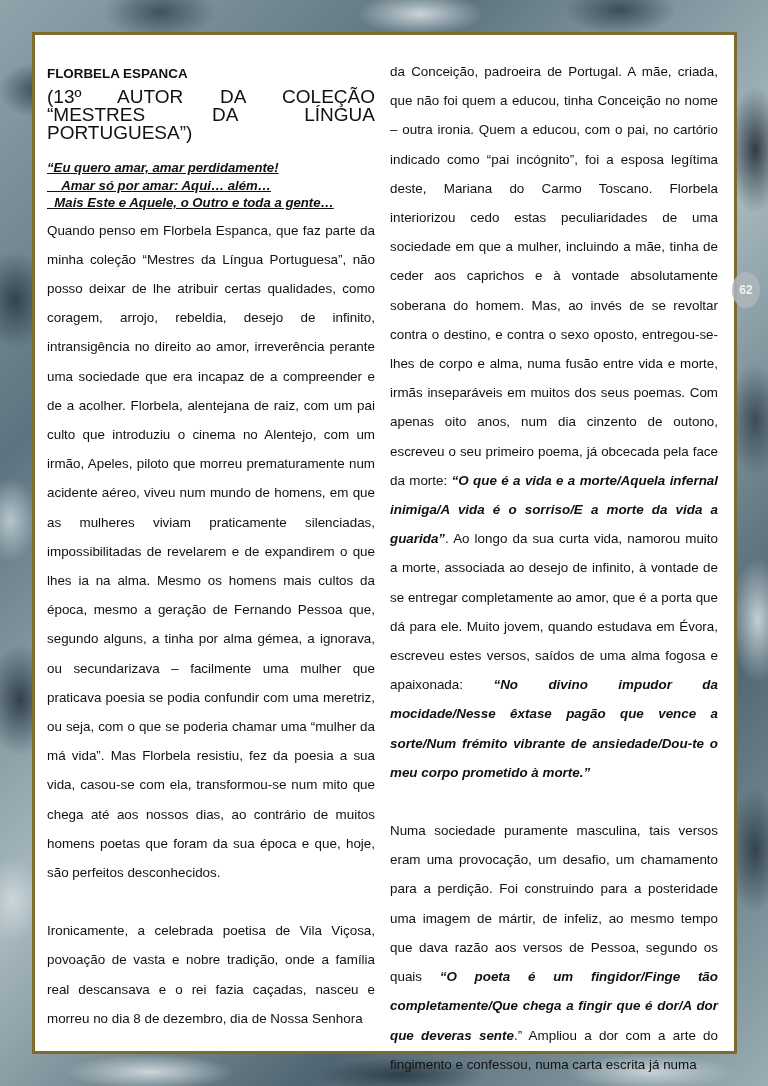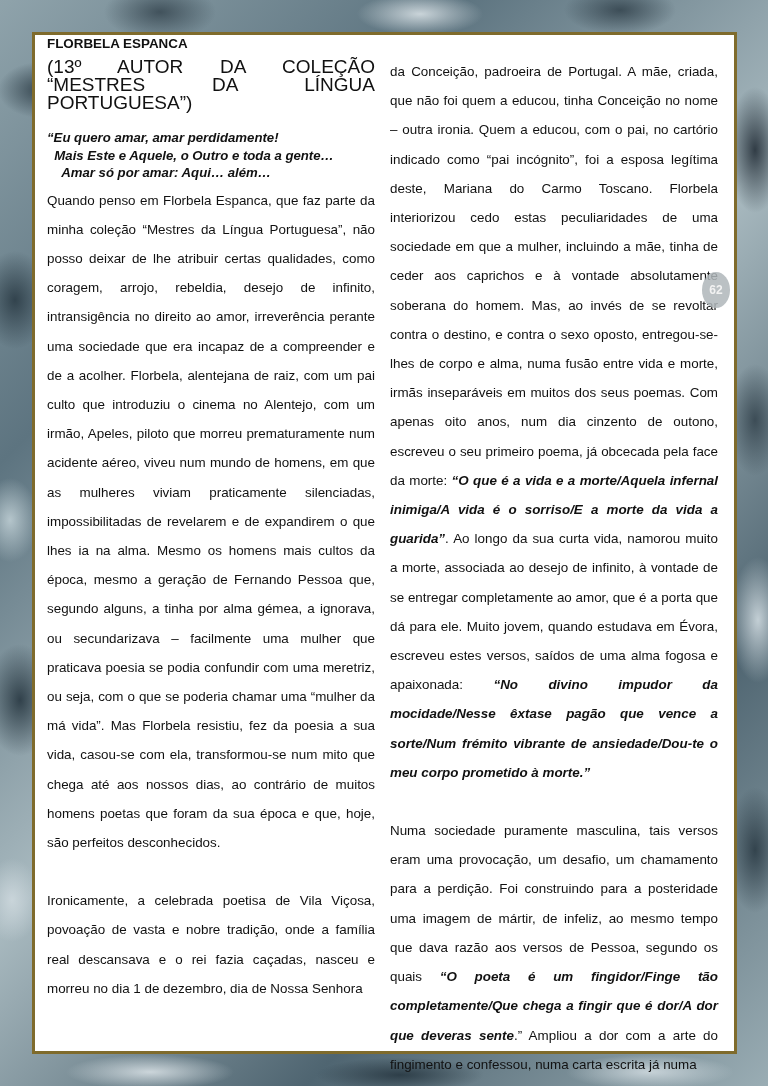--- a/index.html
+++ b/index.html
@@ -40,70 +40,72 @@
     color: #111;
     line-height: 29.2px;
     text-align: justify;
   }
   .col-left { left: 12px; }
   .col-right { left: 355px; }
   .title {
     font-weight: bold;
     font-size: 13.4px;
     line-height: 18px;
+    margin-top: 30px;
   }
   .subtitle {
     font-size: 19px;
     line-height: 18px;
     margin-top: 5px;
     text-align: justify;
     text-align-last: left;
   }
   .poem {
     margin-top: 17px;
     font-weight: bold;
     font-style: italic;
     font-size: 13.2px;
     line-height: 17.5px;
     text-align: left;
+    text-decoration: underline;
   }
   .poem div { white-space: pre; }
   .para { margin: 0; }
   .para-first { margin-top: 4px; }
   .gap { height: 29px; }
   .right-top { margin-top: 22px; }
   em { font-style: italic; font-weight: bold; }
   .page-number {
     position: absolute;
-    left: 702px; top: 272px;
+    left: 732px; top: 272px;
     width: 28px; height: 36px;
     border-radius: 50%;
     background: rgba(175,182,186,0.85);
     color: #f2f2f2;
     font-weight: bold;
     font-size: 12px;
     display: flex; align-items: center; justify-content: center;
   }
 </style>
 </head>
 <body>
 
 <div class="page">
 
   <div class="col col-left">
     <div class="title">FLORBELA ESPANCA</div>
     <div class="subtitle">(13º AUTOR DA COLEÇÃO “MESTRES DA LÍNGUA PORTUGUESA”)</div>
     <div class="poem">
       <div>“Eu quero amar, amar perdidamente!</div>
+      <div>    Amar só por amar: Aqui… além…</div>
       <div>  Mais Este e Aquele, o Outro e toda a gente…</div>
-      <div>    Amar só por amar: Aqui… além…</div>
     </div>
     <p class="para para-first">Quando penso em Florbela Espanca, que faz parte da minha coleção “Mestres da Língua Portuguesa”, não posso deixar de lhe atribuir certas qualidades, como coragem, arrojo, rebeldia, desejo de infinito, intransigência no direito ao amor, irreverência perante uma sociedade que era incapaz de a compreender e de a acolher. Florbela, alentejana de raiz, com um pai culto que introduziu o cinema no Alentejo, com um irmão, Apeles, piloto que morreu prematuramente num acidente aéreo, viveu num mundo de homens, em que as mulheres viviam praticamente silenciadas, impossibilitadas de revelarem e de expandirem o que lhes ia na alma. Mesmo os homens mais cultos da época, mesmo a geração de Fernando Pessoa que, segundo alguns, a tinha por alma gémea, a ignorava, ou secundarizava – facilmente uma mulher que praticava poesia se podia confundir com uma meretriz, ou seja, com o que se poderia chamar uma “mulher da má vida”. Mas Florbela resistiu, fez da poesia a sua vida, casou-se com ela, transformou-se num mito que chega até aos nossos dias, ao contrário de muitos homens poetas que foram da sua época e que, hoje, são perfeitos desconhecidos.</p>
     <div class="gap"></div>
-    <p class="para">Ironicamente, a celebrada poetisa de Vila Viçosa, povoação de vasta e nobre tradição, onde a família real descansava e o rei fazia caçadas, nasceu e morreu no dia 1 de dezembro, dia de Nossa Senhora</p>
+    <p class="para">Ironicamente, a celebrada poetisa de Vila Viçosa, povoação de vasta e nobre tradição, onde a família real descansava e o rei fazia caçadas, nasceu e morreu no dia 8 de dezembro, dia de Nossa Senhora</p>
   </div>
 
   <div class="col col-right">
     <p class="para right-top"><span>da Conceição, padroeira de Portugal. A mãe, criada, que não foi quem a educou, tinha Conceição no nome – outra ironia. Quem a educou, com o pai, no cartório indicado como “pai incógnito”, foi a esposa legítima deste, Mariana do Carmo Toscano. Florbela interiorizou cedo estas peculiaridades de uma sociedade em que a mulher, incluindo a mãe, tinha de ceder aos caprichos e à vontade absolutamente soberana do homem. Mas, ao invés de se revoltar contra o destino, e contra o sexo oposto, entregou-se-lhes de corpo e alma, numa fusão entre vida e morte, irmãs inseparáveis em muitos dos seus poemas. Com apenas oito anos, num dia cinzento de outono, escreveu o seu primeiro poema, já obcecada pela face da morte: </span><em>“O que é a vida e a morte/Aquela infernal inimiga/A vida é o sorriso/E a morte da vida a guarida”</em><span>. Ao longo da sua curta vida, namorou muito a morte, associada ao desejo de infinito, à vontade de se entregar completamente ao amor, que é a porta que dá para ele. Muito jovem, quando estudava em Évora, escreveu estes versos, saídos de uma alma fogosa e apaixonada: </span><em>“No divino impudor da mocidade/Nesse êxtase pagão que vence a sorte/Num frémito vibrante de ansiedade/Dou-te o meu corpo prometido à morte.”</em></p>
     <div class="gap"></div>
     <p class="para"><span>Numa sociedade puramente masculina, tais versos eram uma provocação, um desafio, um chamamento para a perdição. Foi construindo para a posteridade uma imagem de mártir, de infeliz, ao mesmo tempo que dava razão aos versos de Pessoa, segundo os quais </span><em>“O poeta é um fingidor/Finge tão completamente/Que chega a fingir que é dor/A dor que deveras sente</em><span>.” Ampliou a dor com a arte do fingimento e confessou, numa carta escrita já numa</span></p>
   </div>
 
 </div>
 

